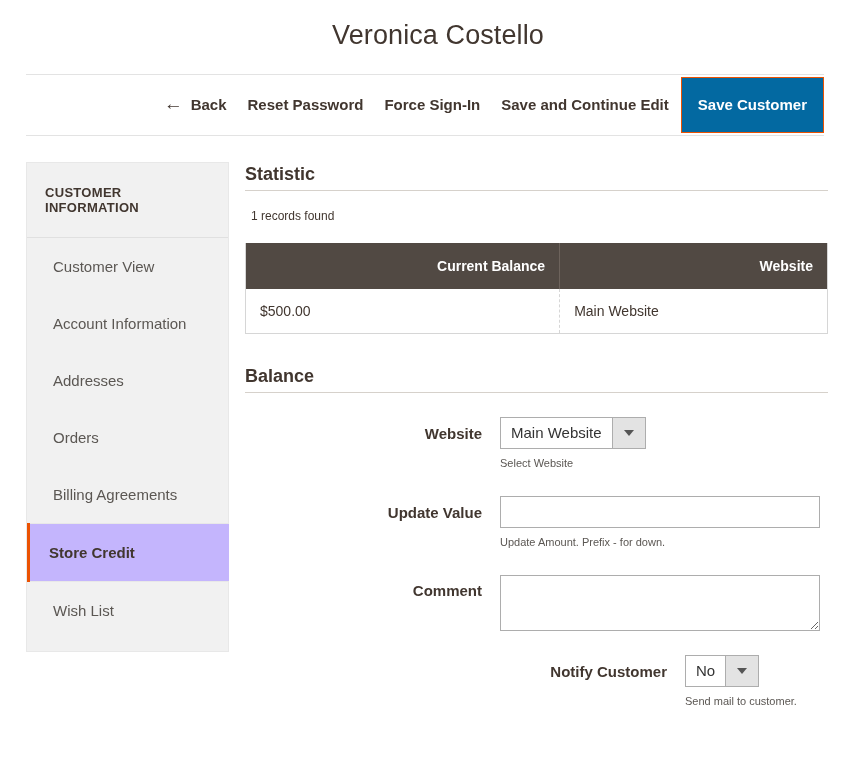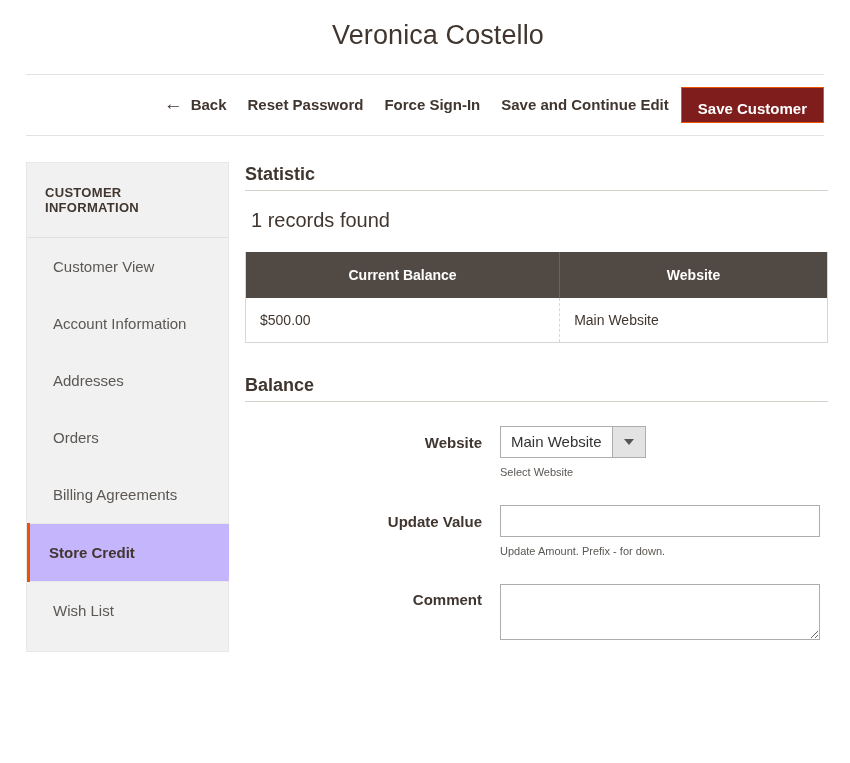--- a/index.html
+++ b/index.html
@@ -65,24 +65,24 @@
     margin-left: 0;
   }
   .back-arrow {
     font-size: 19px;
     line-height: 18px;
     color: #41362f;
     display: inline-block;
     transform: translateY(-1px);
   }
   .tb-btn.primary {
-    background: #7f1d1d;
+    background: #0369a1;
     color: #ffffff;
     padding: 0 17px;
-    height: 36px;
+    height: 56px;
     line-height: 44px;
     font-size: 15px;
     font-weight: 700;
     border-radius: 0;
     margin-left: 12px;
     box-shadow: inset 0 0 0 1px #eb5202;
   }
 
   
   .body-area {
@@ -156,39 +156,39 @@
     color: #41362f;
     padding-bottom: 4px;
     border-bottom: 1px solid #d6d1cb;
     line-height: 24px;
   }
   .section-head.balance {
     margin-top: 30px;
   }
 
   .records-found {
-    font-size: 20px;
+    font-size: 12px;
     color: #41362f;
     padding: 18px 0 20px 6px;
   }
 
   
   .data-table {
     width: 100%;
     border-collapse: collapse;
     table-layout: fixed;
     border: 1px solid #d6d6d6;
     border-top: none;
   }
   .data-table th {
     background: #514943;
     color: #ffffff;
     font-size: 14px;
     font-weight: 700;
-    text-align: center;
+    text-align: right;
     padding: 14px 14px;
     border-right: 1px solid #6d635c;
     line-height: 18px;
   }
   .data-table th:last-child { border-right: none; }
   .data-table td {
     font-size: 14px;
     color: #41362f;
     padding: 13px 14px;
     background: #ffffff;
@@ -385,17 +385,29 @@
           </div>
         </div>
 
         <div class="field-row">
           <div class="field-label tall">Comment</div>
           <div class="field-control">
             <textarea class="txt-area" placeholder="" style=""></textarea>
           </div>
         </div>
 
+        <div class="field-row notify-row">
+          <div class="field-label">Notify Customer</div>
+          <div class="field-control">
+            <div class="sel">
+              <span class="sel-value">No</span>
+              <span class="sel-arrow">
+                  <span class="caret"></span>
+                </span>
+            </div>
+            <div class="field-note">Send mail to customer.</div>
+          </div>
+        </div>
 
       </div>
     </div>
   </div>
 </div>
 
 </body></html>

